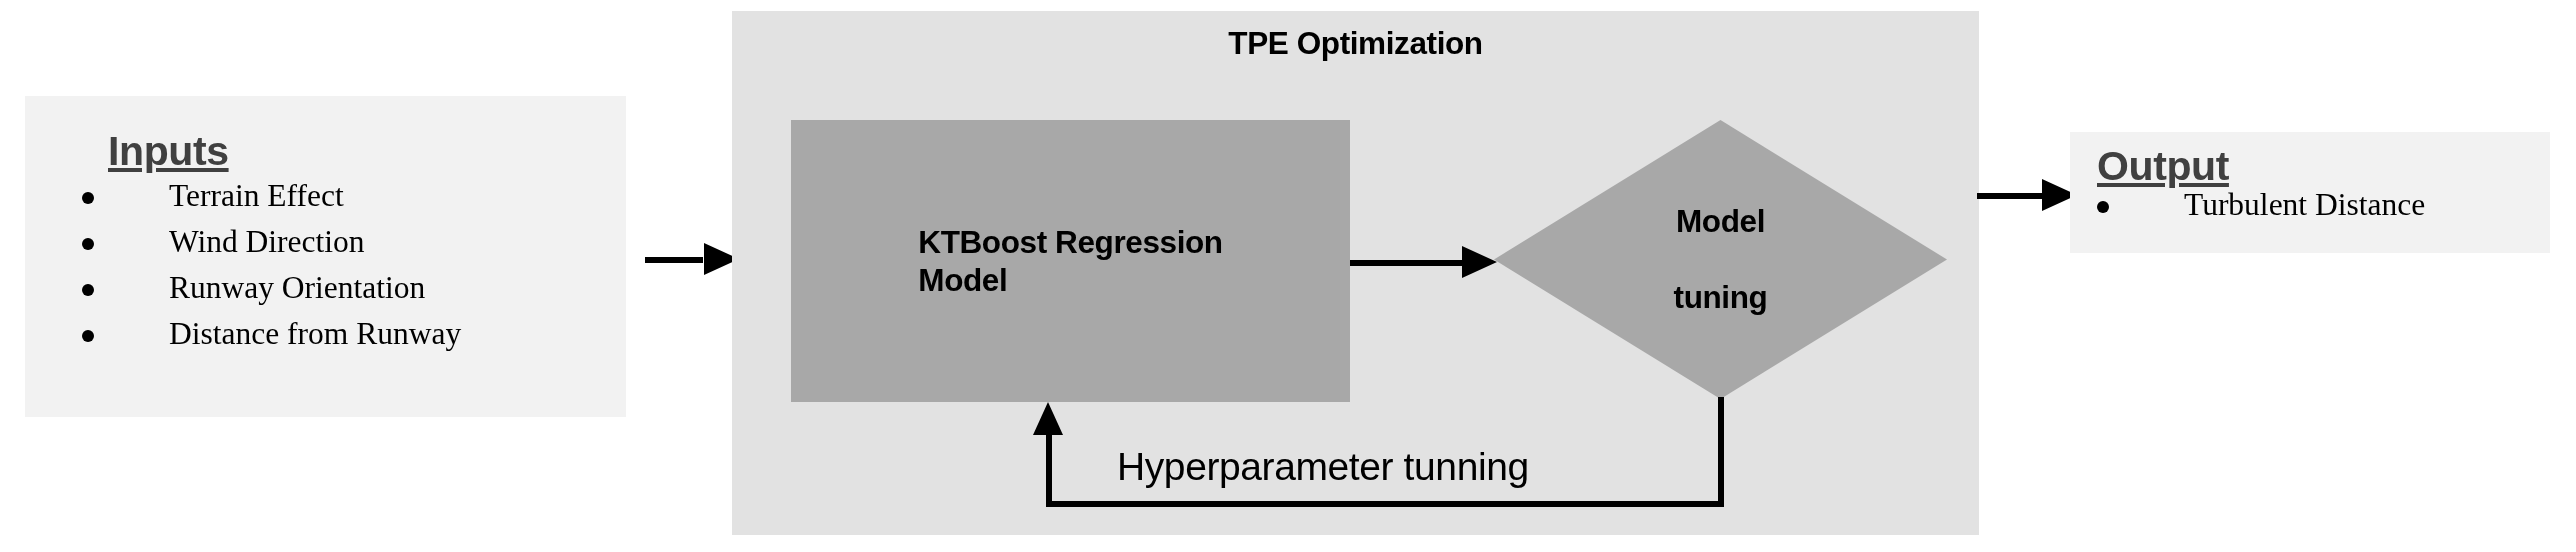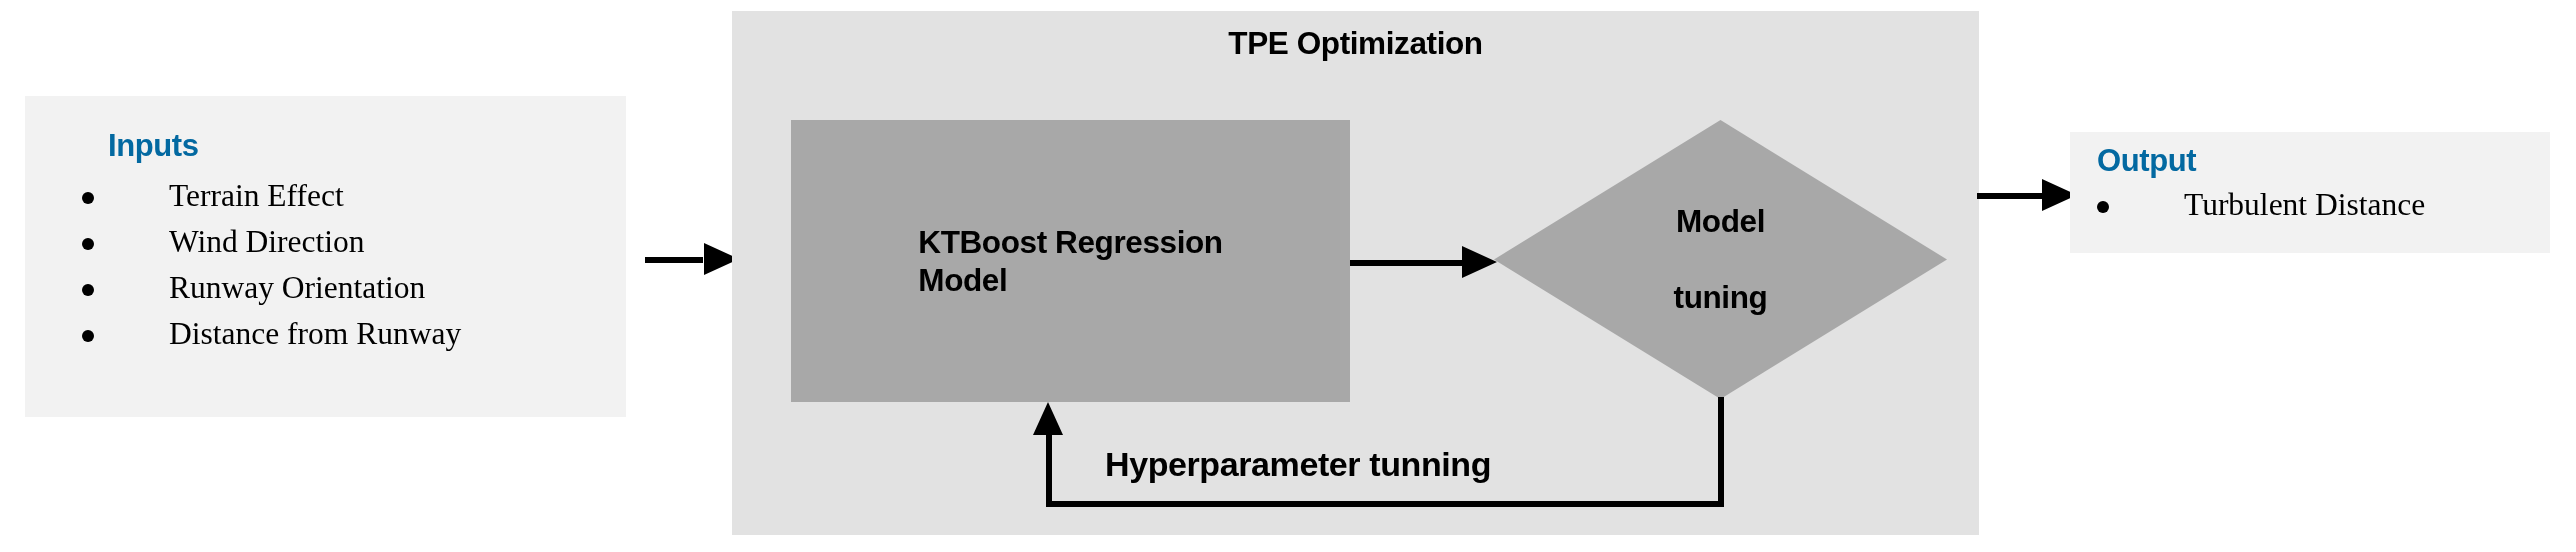--- a/index.html
+++ b/index.html
@@ -45,25 +45,26 @@
   .inputs-panel {
     position: absolute;
     left: 25px;
     top: 96px;
     width: 601px;
     height: 321px;
     background: #f2f2f2;
   }
   .panel-heading {
     position: absolute;
-    font-size: 31px;
-    font-weight: bold;
-    color: #0369a1;
+    font-size: 41px;
+    font-weight: bold;
+    color: #404040;
     letter-spacing: -0.4px;
     white-space: nowrap;
+    text-decoration: underline;
   }
   .inputs-panel .panel-heading {
     left: 83px;
     top: 31.5px;
   }
   .bullet-list {
     position: absolute;
     left: 0;
     top: 0;
     margin: 0;
@@ -180,25 +181,26 @@
     border-left: 35px solid #000000;
   }
   .arrow-up {
     border-left: 15px solid transparent;
     border-right: 15px solid transparent;
     border-bottom: 33px solid #000000;
   }
 
   .feedback-label {
     position: absolute;
-    font-size: 34px;
-    font-weight: bold;
+    font-size: 39px;
+    font-weight: normal;
     color: #000000;
     letter-spacing: -0.4px;
     white-space: nowrap;
+    margin-left: 12px;
   }
 </style>
 </head>
 <body>
 
 <div id="canvas">
 
   <div class="inputs-panel">
     <div class="panel-heading">Inputs</div>
     <ul class="bullet-list">

